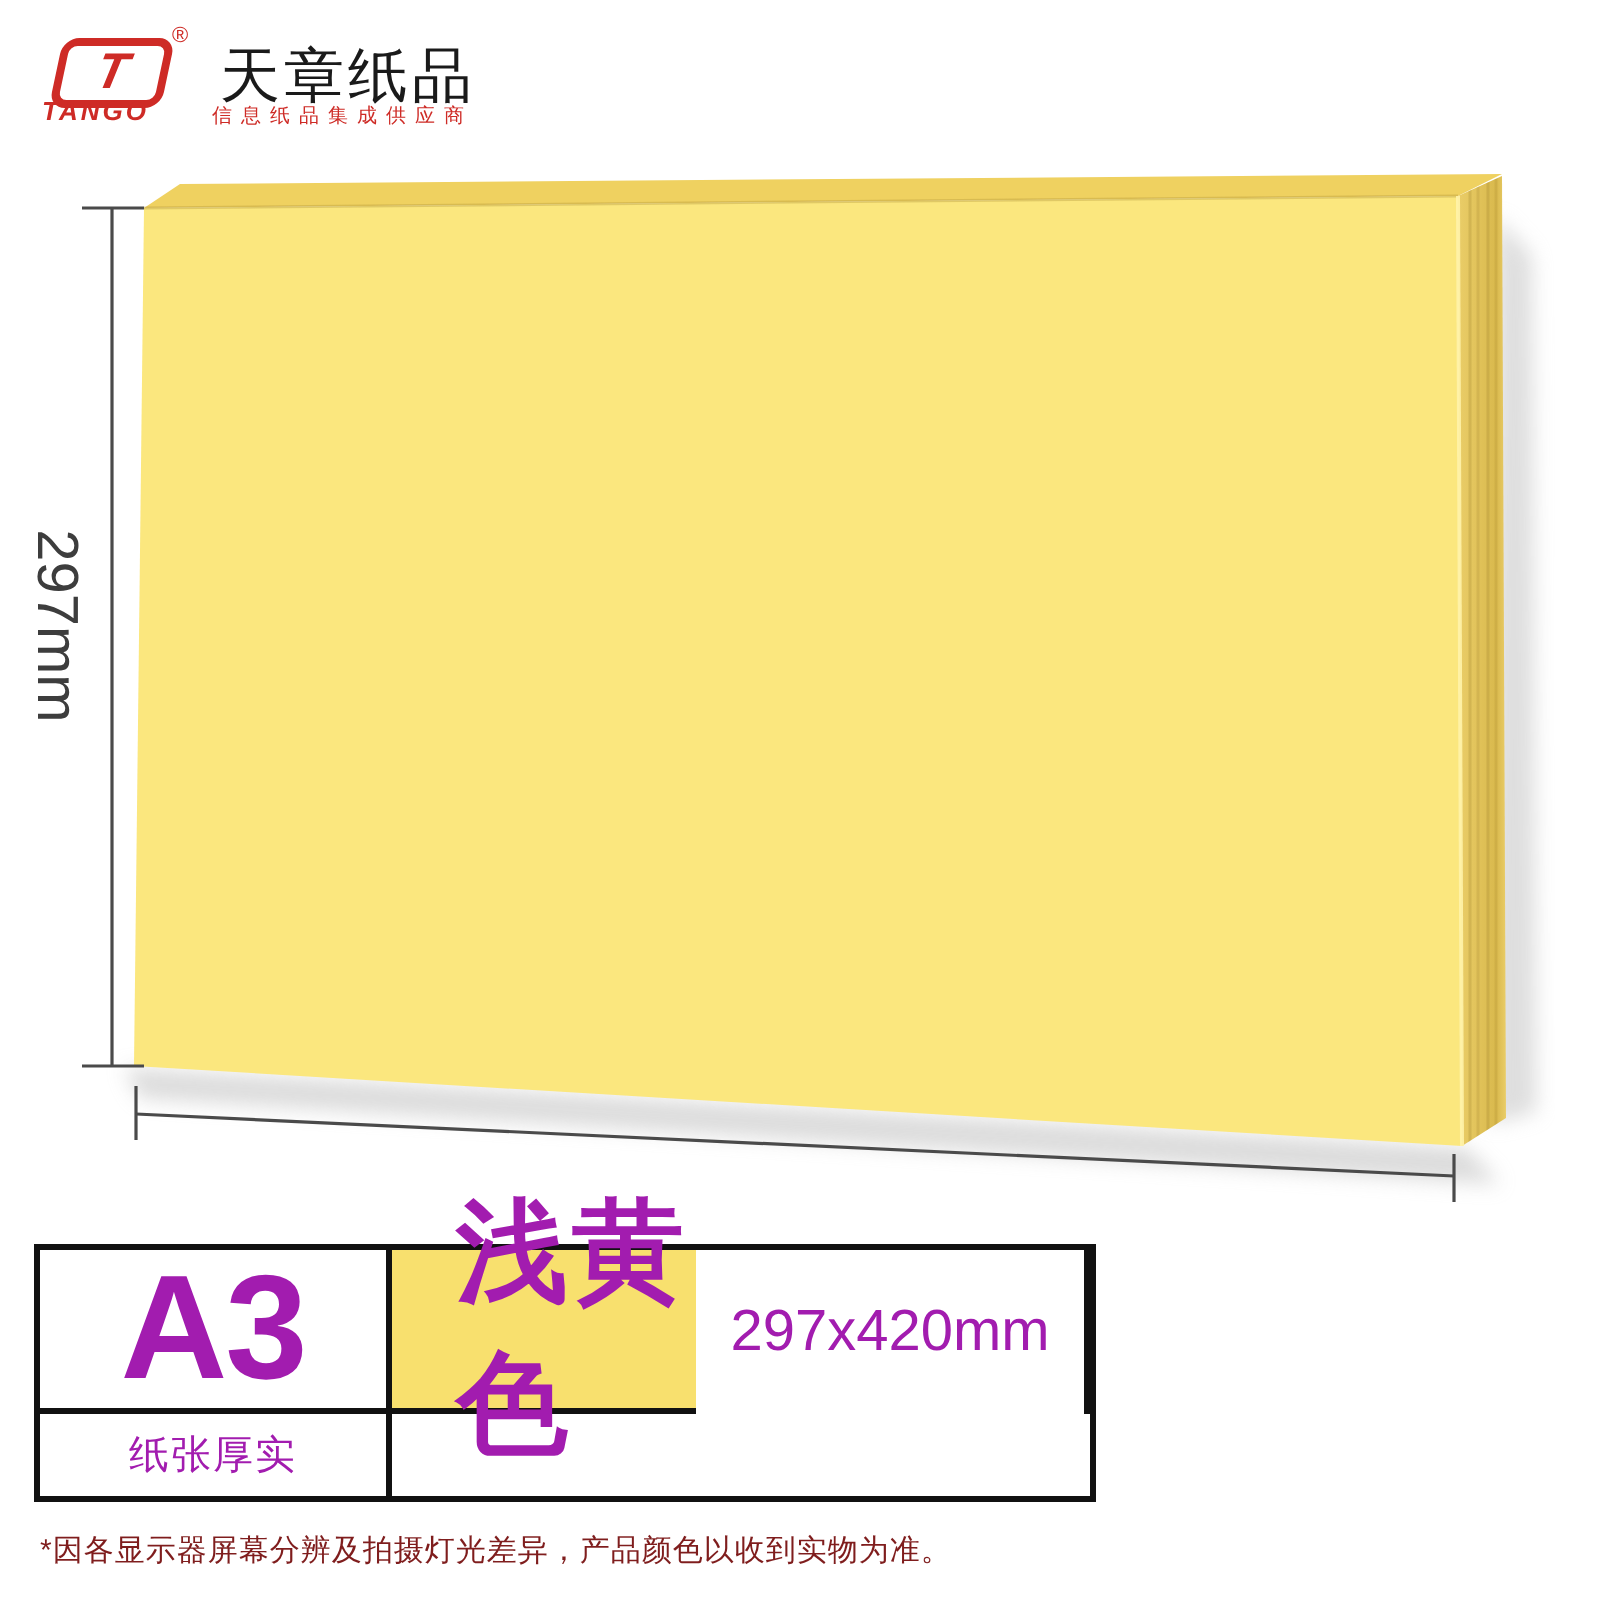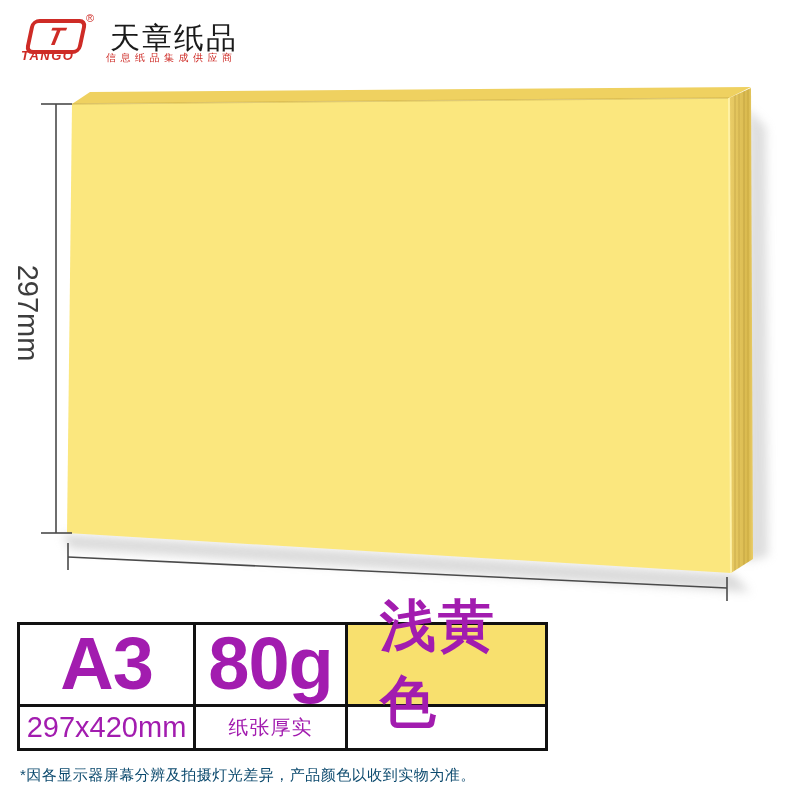--- a/index.html
+++ b/index.html
@@ -34,21 +34,21 @@
   .cell{ display:flex; align-items:center; justify-content:center; color:#a21caf;
     box-sizing:border-box; overflow:visible; }
   .cell.cr{ border-right:3px solid #111; }
   .cell.cb{ border-bottom:3px solid #111; }
   .big{ font-size:74px; font-weight:bold; line-height:0.95; letter-spacing:-1px; }
   .mid{ font-size:29px; }
   .cjk-mid{ font-size:20px; letter-spacing:1px; }
   .color-big{ font-size:56px; font-weight:bold; letter-spacing:2px;padding-left:32px; }
   .hl{ background:#F8E06E; }
 
-  .disclaimer{ position:absolute; left:20px; top:766px; font-size:15px; color:#0c4a6e; letter-spacing:0.5px; }
+  .disclaimer{ position:absolute; left:20px; top:766px; font-size:15px; color:#7f1d1d; letter-spacing:0.5px; }
 </style>
 </head>
 <body>
 
 <div class="canvas">
 
   <div>
     <div class="logo-box">
       <span class="logo-t">T</span>
     </div>
@@ -97,21 +97,20 @@
       <line x1="68" y1="557" x2="727" y2="588"></line>
       <line x1="68" y1="543" x2="68" y2="570"></line>
       <line x1="727" y1="577" x2="727" y2="601"></line>
     </g>
   </svg>
 
   <div class="dim-height-label">297mm</div>
 
   <div class="spec-table">
     <div class="cell cr cb big">A3</div>
-    <div class="cell cr cb big">80g</div>
     <div class="cell cb color-big hl">浅黄色</div>
     <div class="cell cr mid">297x420mm</div>
     <div class="cell cr cjk-mid">纸张厚实</div>
   </div>
 
   <div class="disclaimer">*因各显示器屏幕分辨及拍摄灯光差异，产品颜色以收到实物为准。</div>
 
 </div>
 
 </body></html>

